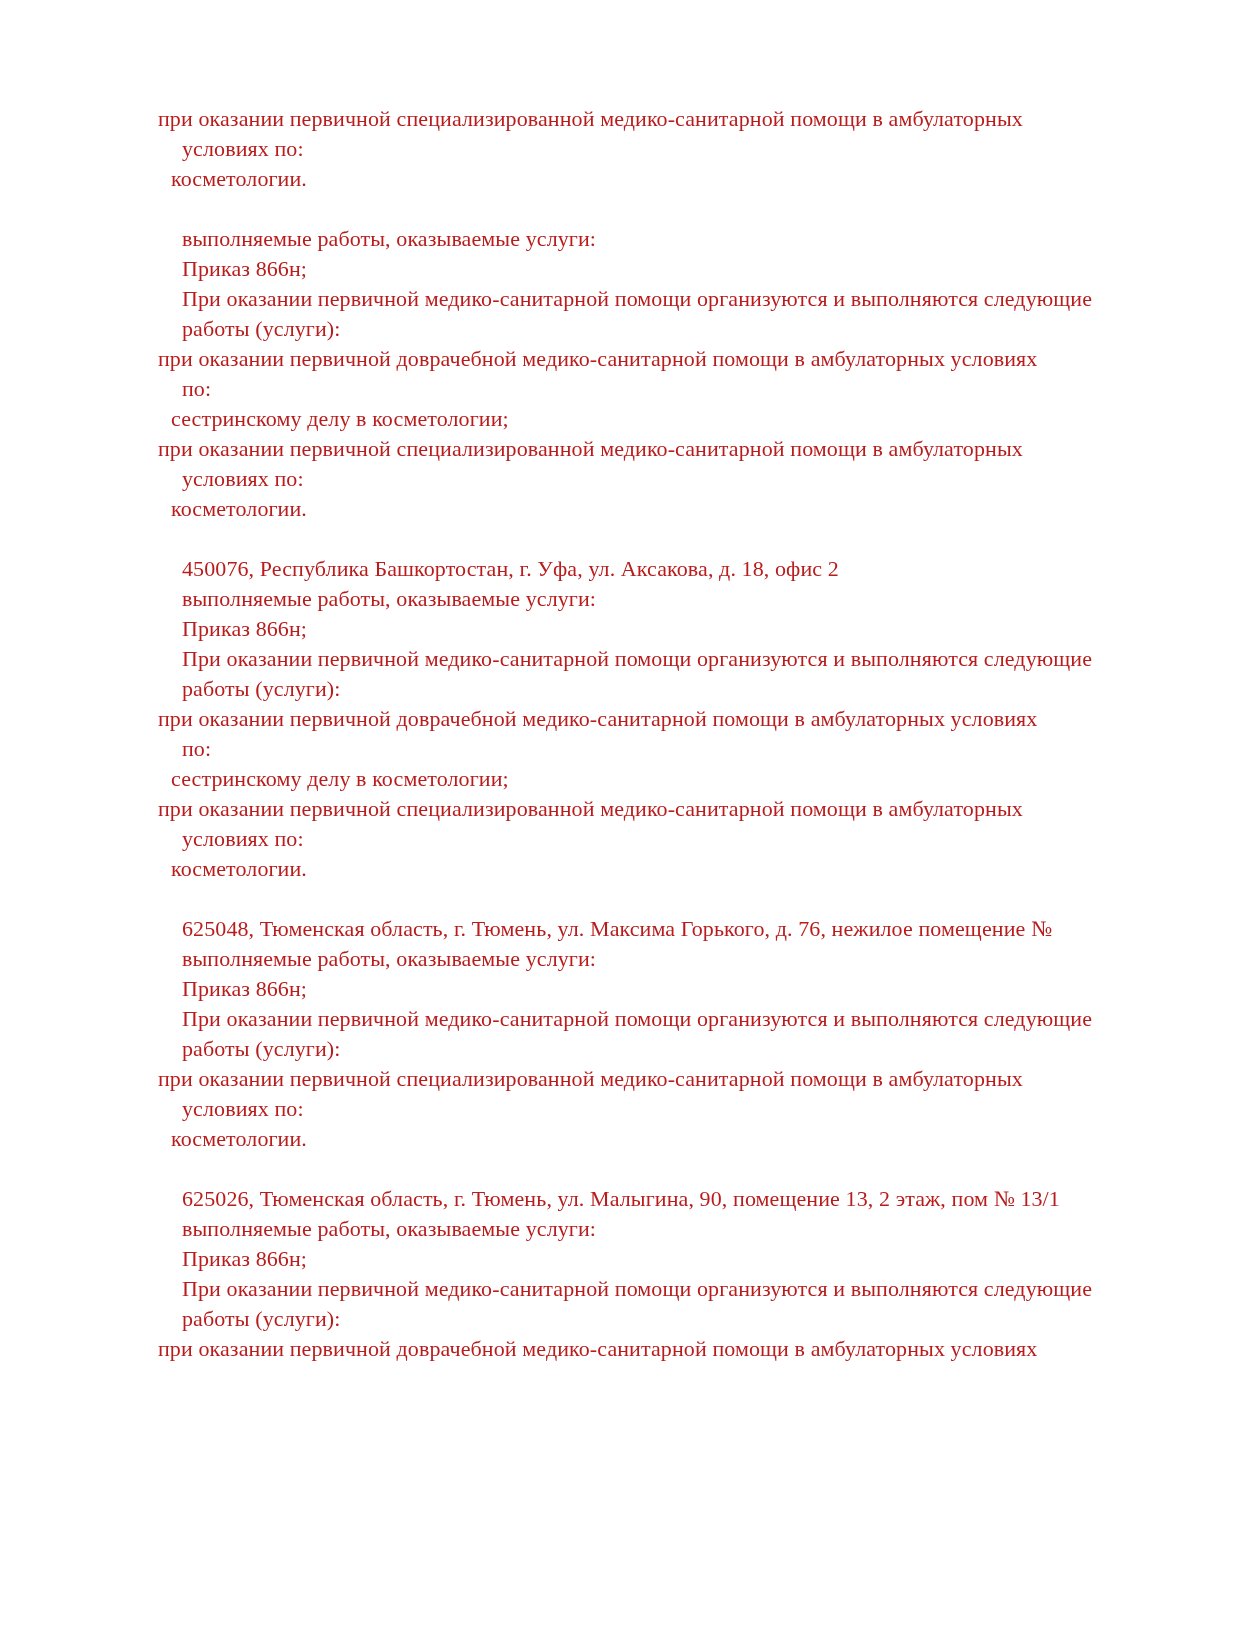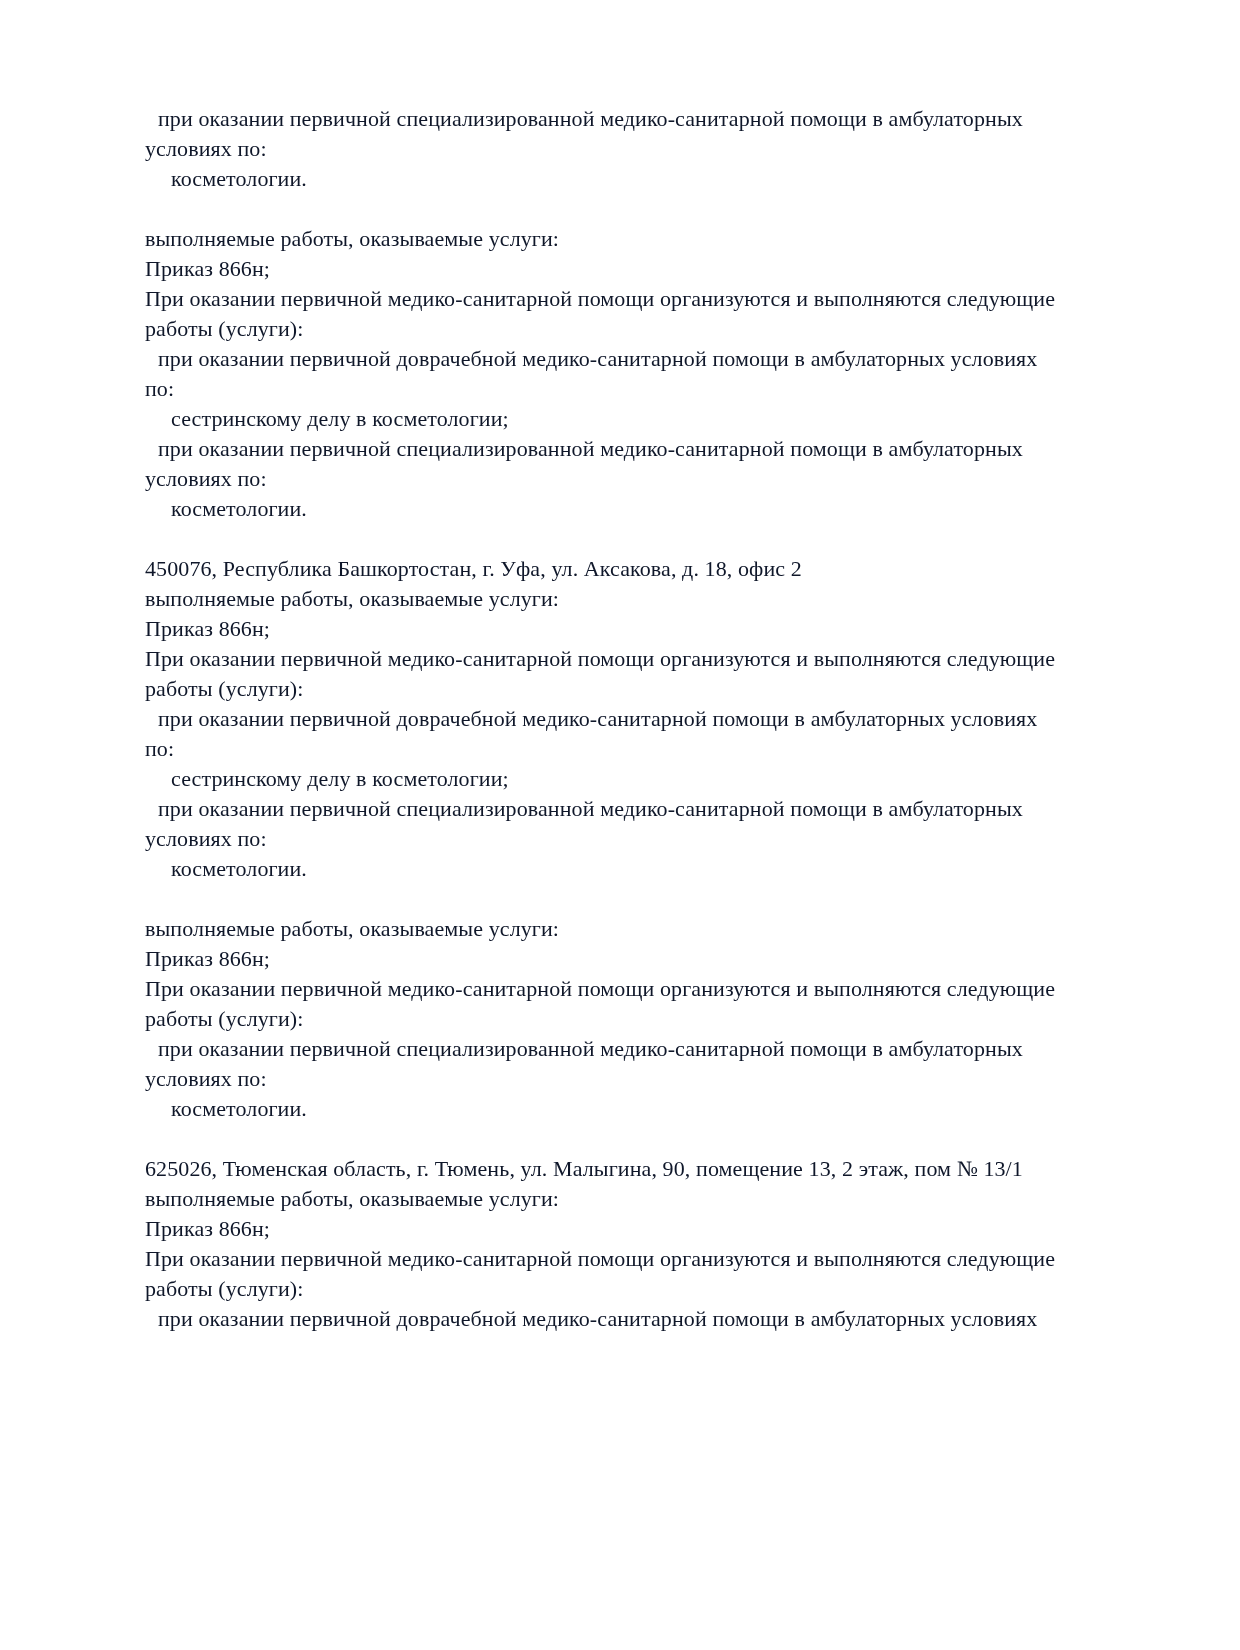--- a/index.html
+++ b/index.html
@@ -22,28 +22,28 @@
     width: 975px;
   }
   .section { margin-top: 30px; }
   .section:first-child { margin-top: 0; }
   .line {
     line-height: 30px;
     min-height: 30px;
     white-space: nowrap;
     letter-spacing: 0.1px;
   }
-  .indent-0 { padding-left: 0; }
+  .indent-0 { padding-left: 0; margin-left: 37px; }
   .indent-1 { padding-left: 13px; }
   .indent-2 { padding-left: 26px; }
 </style>
 </head>
 <body>
 
-<div class="page" style="background: rgb(255, 255, 255); color: #0f172a;">
+<div class="page" style="background: rgb(255, 255, 255); color: #b91c1c;">
   <div class="doc" id="doc-root">
       <div class="section">
         <div class="line indent-1">при оказании первичной специализированной медико-санитарной помощи в амбулаторных</div>
         <div class="line indent-0">условиях по:</div>
         <div class="line indent-2">косметологии.</div>
       </div>
       <div class="section">
         <div class="line indent-0">выполняемые работы, оказываемые услуги:</div>
         <div class="line indent-0">Приказ 866н;</div>
         <div class="line indent-0">При оказании первичной медико-санитарной помощи организуются и выполняются следующие</div>
@@ -62,20 +62,21 @@
         <div class="line indent-0">При оказании первичной медико-санитарной помощи организуются и выполняются следующие</div>
         <div class="line indent-0">работы (услуги):</div>
         <div class="line indent-1">при оказании первичной доврачебной медико-санитарной помощи в амбулаторных условиях</div>
         <div class="line indent-0">по:</div>
         <div class="line indent-2">сестринскому делу в косметологии;</div>
         <div class="line indent-1">при оказании первичной специализированной медико-санитарной помощи в амбулаторных</div>
         <div class="line indent-0">условиях по:</div>
         <div class="line indent-2">косметологии.</div>
       </div>
       <div class="section">
+        <div class="line indent-0">625048, Тюменская область, г. Тюмень, ул. Максима Горького, д. 76, нежилое помещение №</div>
         <div class="line indent-0">выполняемые работы, оказываемые услуги:</div>
         <div class="line indent-0">Приказ 866н;</div>
         <div class="line indent-0">При оказании первичной медико-санитарной помощи организуются и выполняются следующие</div>
         <div class="line indent-0">работы (услуги):</div>
         <div class="line indent-1">при оказании первичной специализированной медико-санитарной помощи в амбулаторных</div>
         <div class="line indent-0">условиях по:</div>
         <div class="line indent-2">косметологии.</div>
       </div>
       <div class="section">
         <div class="line indent-0">625026, Тюменская область, г. Тюмень, ул. Малыгина, 90, помещение 13, 2 этаж, пом № 13/1</div>

